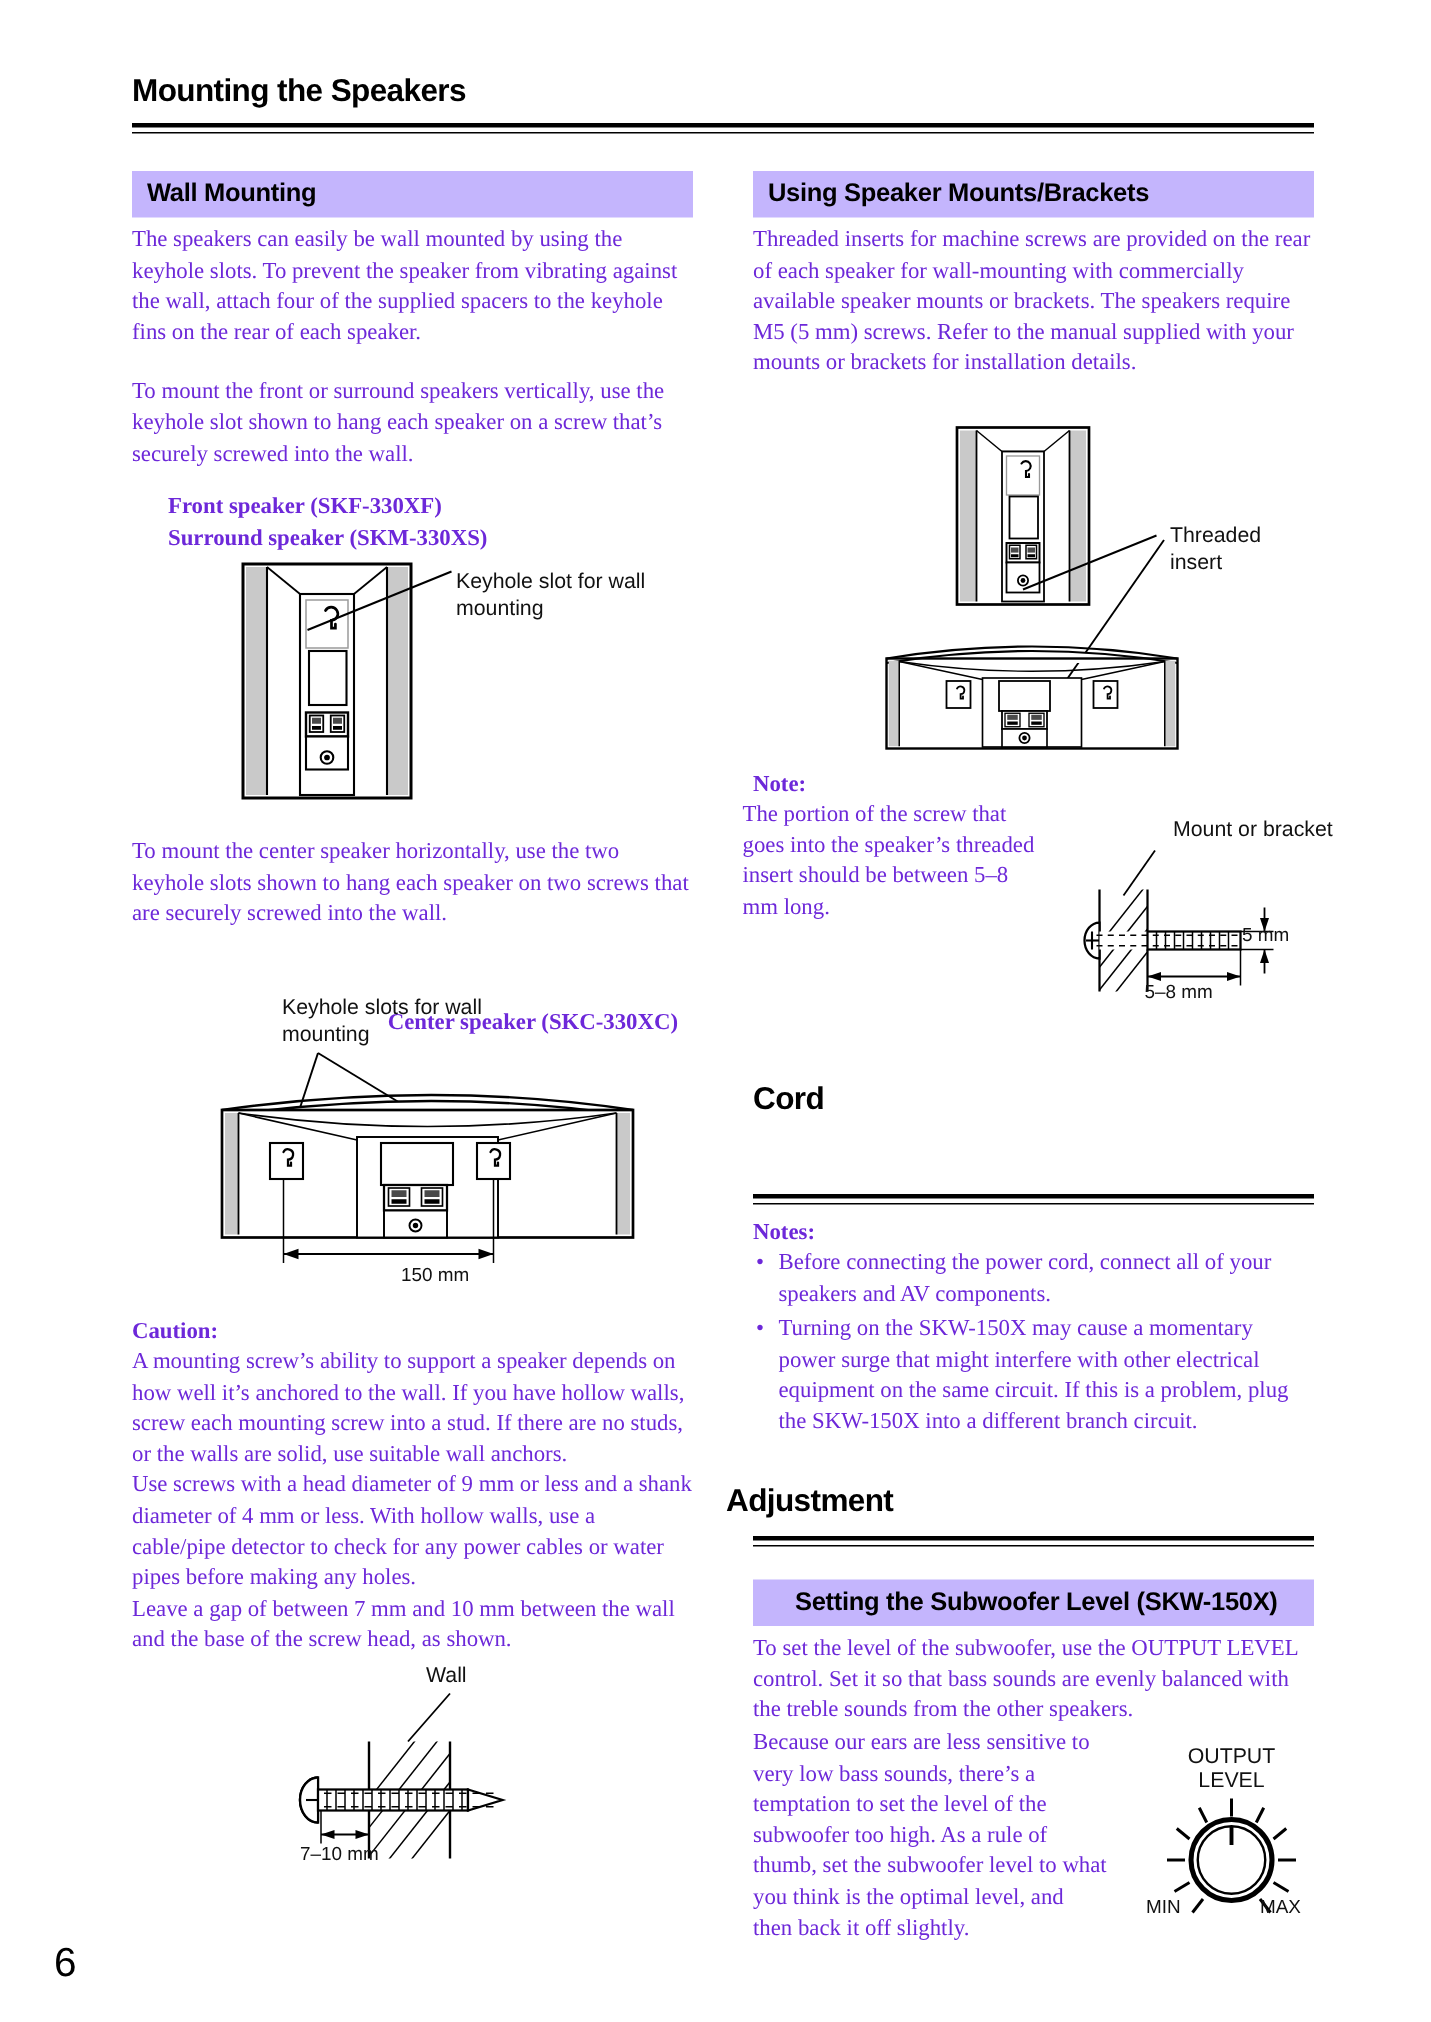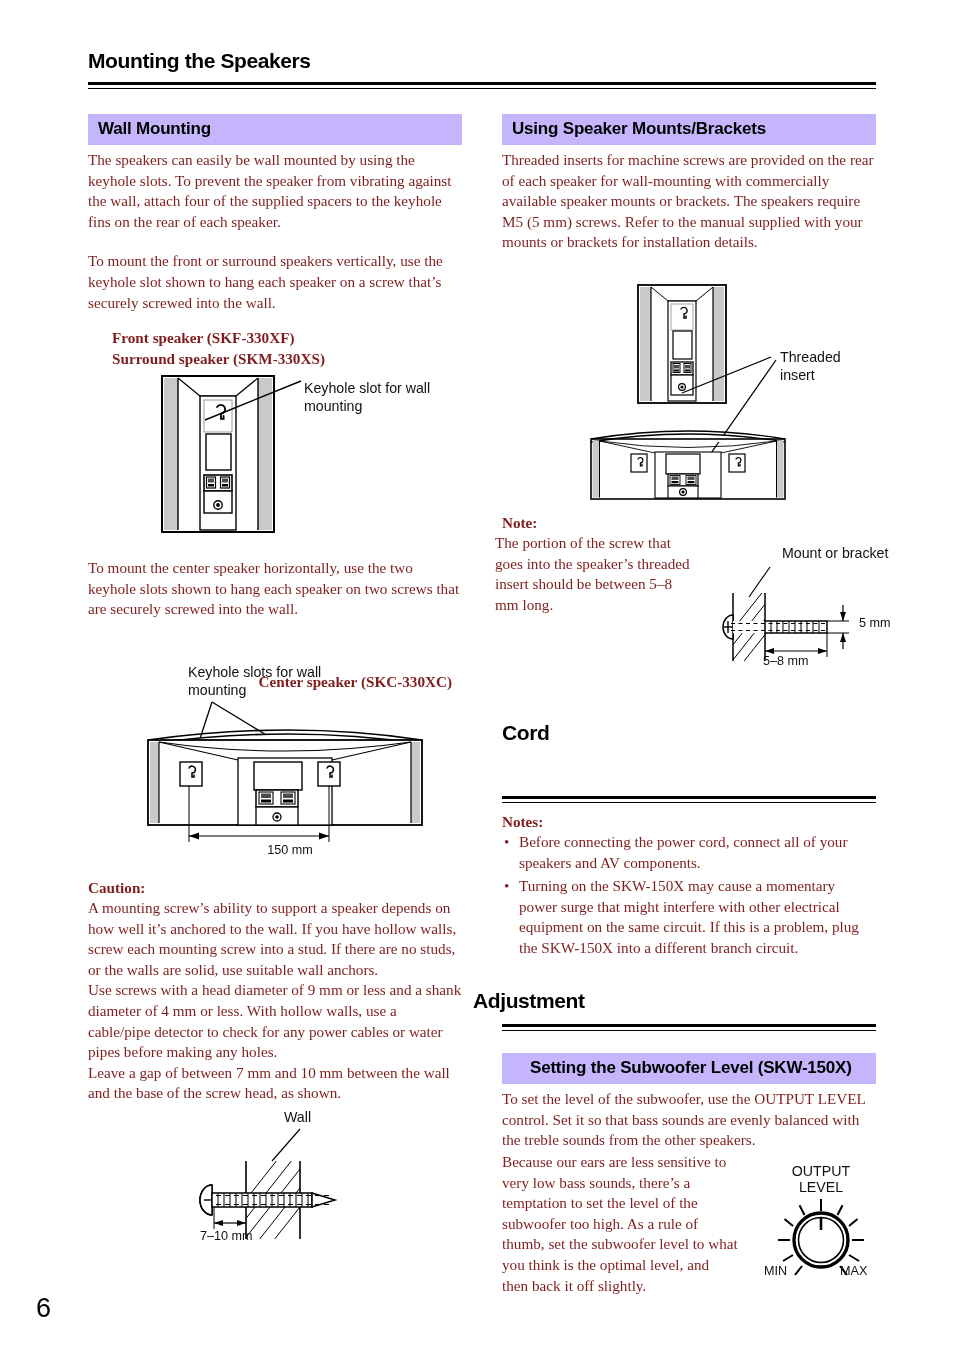--- a/index.html
+++ b/index.html
@@ -19,21 +19,21 @@
     position: relative;
     width: 954px;
     height: 1348px;
   }
 
   .body-text {
     font-family: "Liberation Serif", serif;
     font-size: 15.2px;
     line-height: 20.6px;
     text-align: left;
-    color: #7f1d1d;
+    color: #6d28d9;
   }
   .body-text p { margin: 0 0 19px 0; }
   .body-text p:last-child { margin-bottom: 0; }
 
   .bold-serif { font-weight: bold; }
 
   
   .chapter-title {
     font-family: "Liberation Sans", sans-serif;
     font-weight: bold;
@@ -428,21 +428,21 @@
       <polygon points="128,56 125,47 131,47" fill="#000"></polygon>
       <line x1="128" y1="68" x2="128" y2="84" stroke="#000" stroke-width="1.2"></line>
       <polygon points="128,68 125,77 131,77" fill="#000"></polygon>
 
       <line x1="112" y1="68" x2="112" y2="92" stroke="#000" stroke-width="1"></line>
       <line x1="50" y1="86" x2="112" y2="86" stroke="#000" stroke-width="1.2"></line>
       <polygon points="50,86 59,83 59,89" fill="#000"></polygon>
       <polygon points="112,86 103,83 103,89" fill="#000"></polygon>
     </svg>
   </div>
-  <div class="abs dim-label" style="left:859px; top:616px;">5 mm</div>
+  <div class="abs dim-label" style="left:828px; top:616px;">5 mm</div>
   <div class="abs dim-label" style="left:763px; top:654px;">5–8 mm</div>
 
   <div class="abs chapter-title" style="left:502px; top:715px; width:374px;">
     <div>Cord</div>
   </div>
   <div class="abs rule-double" style="left:502px; top:796px; width:374px;"></div>
 
   <div class="abs body-text bold-serif" style="left:502px; top:812px;">Notes:</div>
   <div class="abs body-text" style="left:502px; top:832px; width:374px;">
     <ul class="notes-list">
@@ -450,21 +450,21 @@
         <span class="bullet">•</span>
         <span>Before connecting the power cord, connect all of your speakers and AV components.</span>
       </li>
       <li>
         <span class="bullet">•</span>
         <span>Turning on the SKW-150X may cause a momentary power surge that might interfere with other electrical equipment on the same circuit. If this is a problem, plug the SKW-150X into a different branch circuit.</span>
       </li>
     </ul>
   </div>
 
-  <div class="abs chapter-title" style="left:473px; top:983px; width:374px;">Adjustment</div>
+  <div class="abs chapter-title" style="left:484px; top:983px; width:374px;">Adjustment</div>
   <div class="abs rule-double" style="left:502px; top:1024px; width:374px;"></div>
 
   <div class="abs section-bar" style="left:502px; top:1053px; width:374px;padding-left:28px;">Setting the Subwoofer Level (SKW-150X)</div>
 
   <div class="abs body-text" style="left:502px; top:1089px; width:374px;">To set the level of the subwoofer, use the OUTPUT LEVEL control. Set it so that bass sounds are evenly balanced with the treble sounds from the other speakers.</div>
 
   <div class="abs body-text" style="left:502px; top:1152px; width:236px;">Because our ears are less sensitive to very low bass sounds, there’s a temptation to set the level of the subwoofer too high. As a rule of thumb, set the subwoofer level to what you think is the optimal level, and then back it off slightly.</div>
 
   <div class="abs fig-label" style="left:756px; top:1163px; width:130px; text-align:center; line-height:16px;">
     <div>OUTPUT</div>

